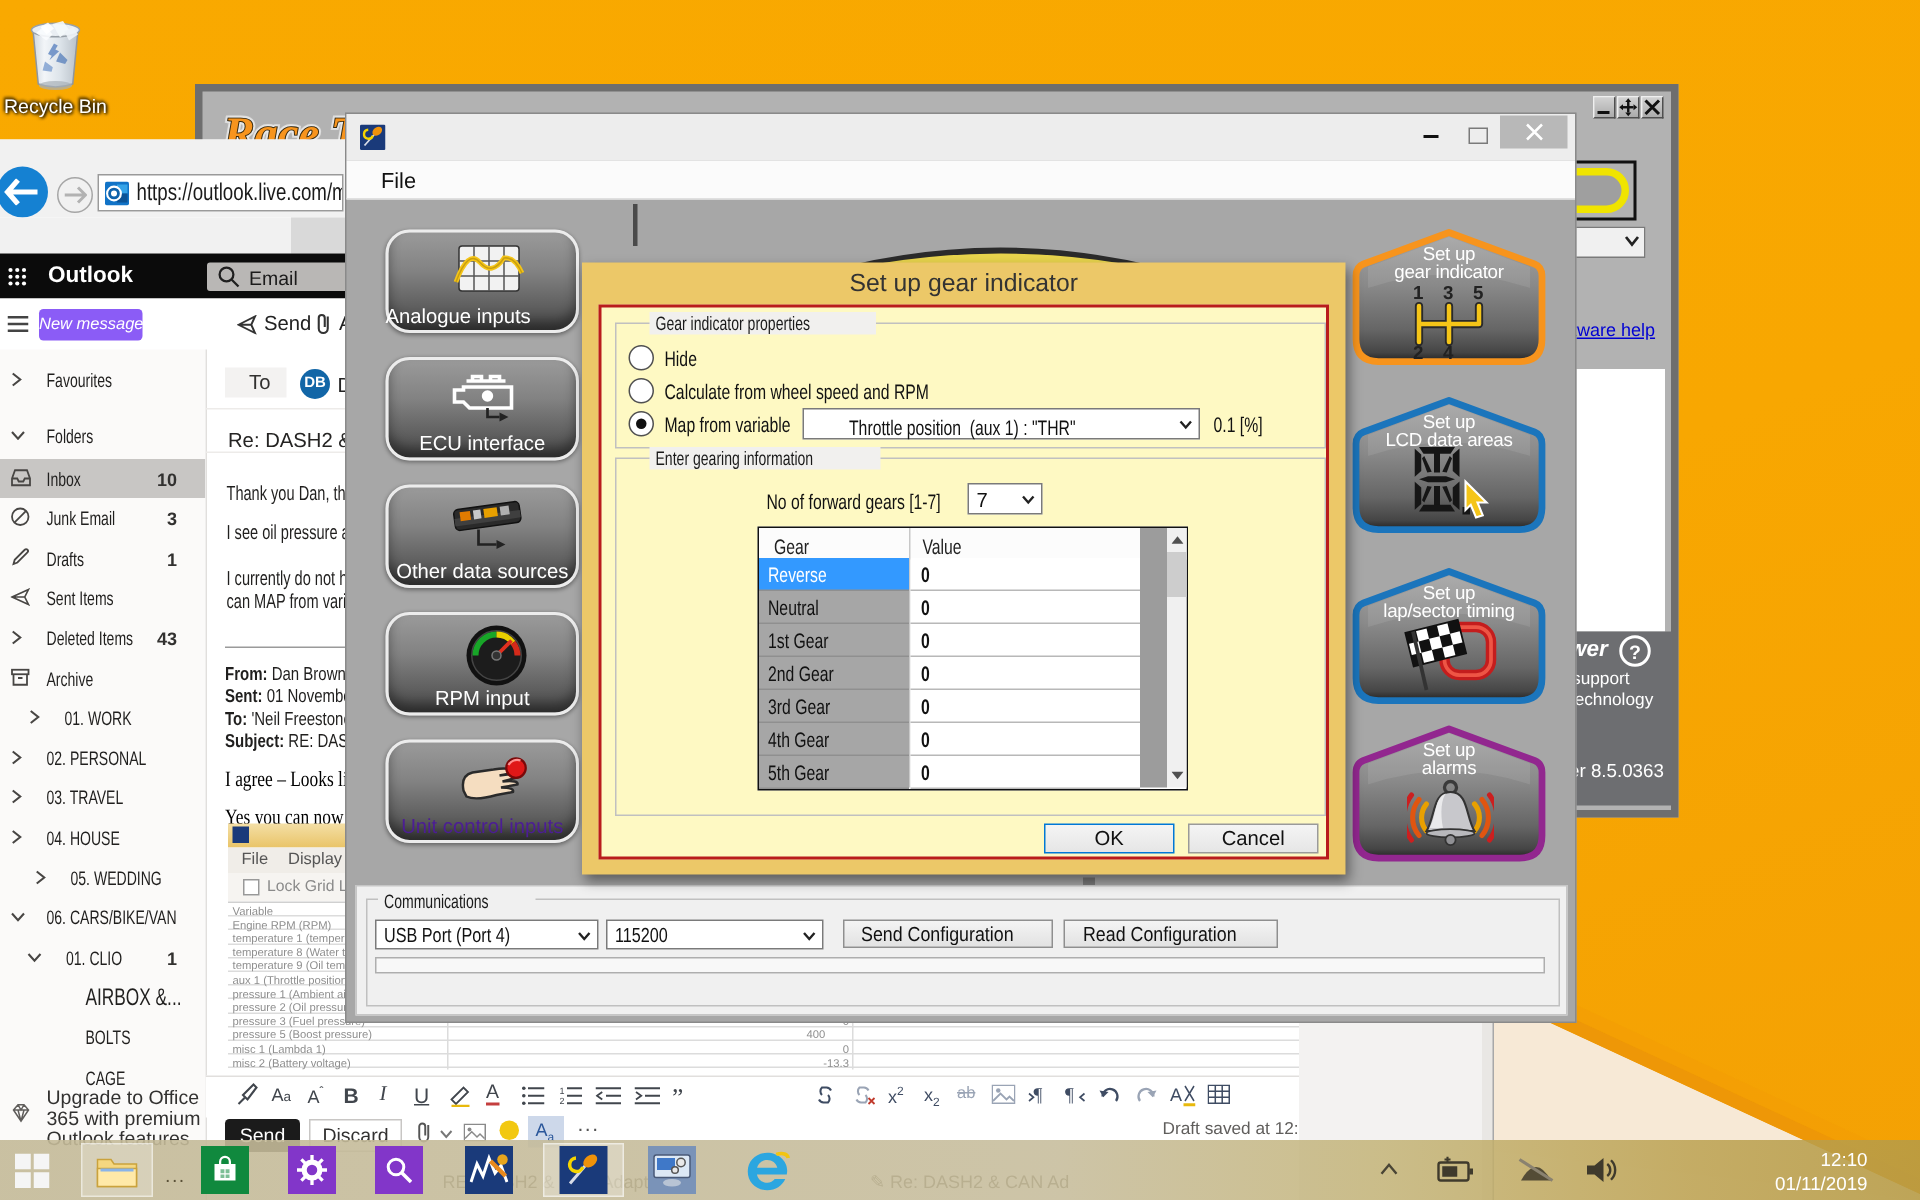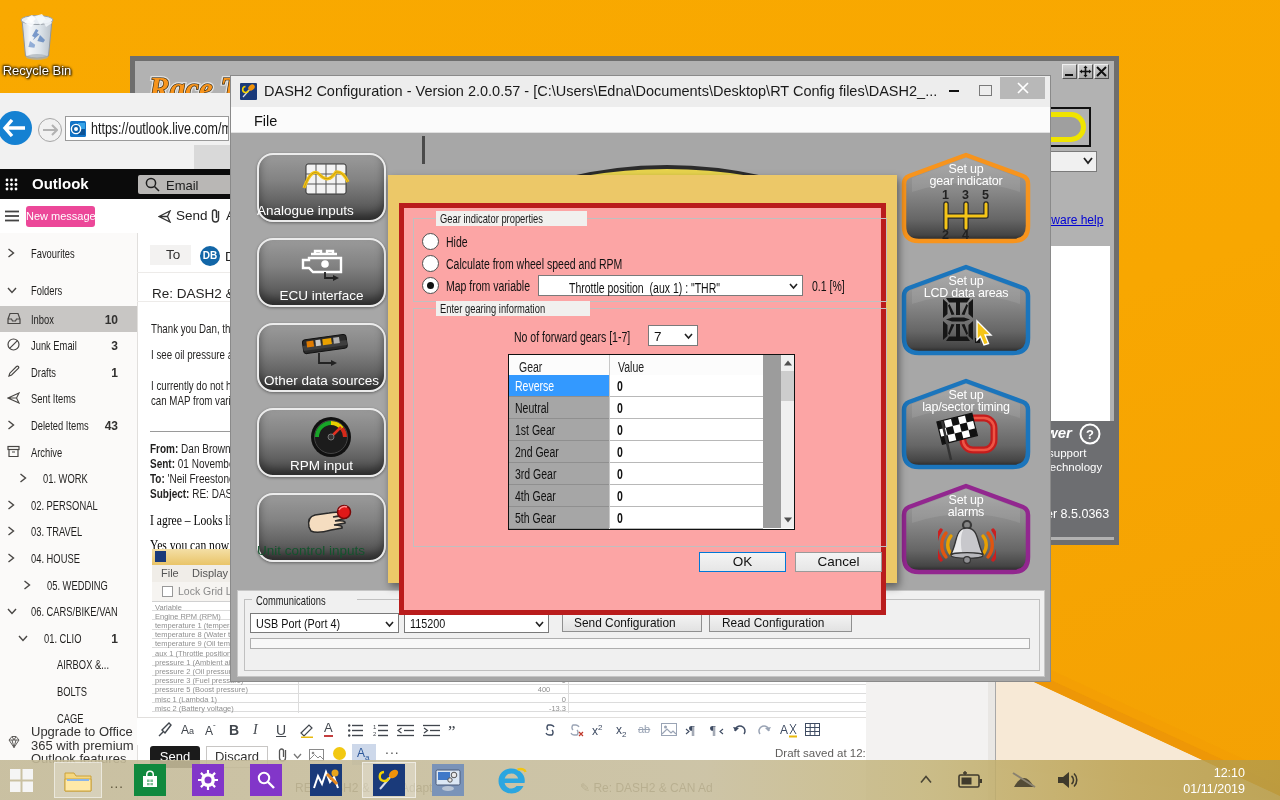--- a/index.html
+++ b/index.html
@@ -157,21 +157,21 @@
   </div>
 
   <div class="abs" style="left:0;top:106px;width:988px;height:34px;background:#fff;">
     <svg class="abs" style="left:5px;top:11px;" width="14" height="12">
         <g stroke="#444" stroke-width="1.8">
           <path d="M0,1.5 H14"></path>
           <path d="M0,6 H14"></path>
           <path d="M0,10.5 H14"></path>
         </g>
       </svg>
-    <div class="abs" style="left:26px;top:7px;width:69px;height:21px;background:#ec4899;border-radius:3px;color:#fff;font-size:11px;text-align:center;line-height:21px;white-space:nowrap;">New message</div>
+    <div class="abs" style="left:26px;top:7px;width:69px;height:21px;background:#8b5cf6;border-radius:3px;color:#fff;font-size:11px;text-align:center;line-height:21px;white-space:nowrap;font-style:italic;">New message</div>
     <svg class="abs" style="left:158px;top:11px;" width="14" height="13" viewBox="0 0 14 13">
         <path d="M1,6.5 L12,1 L9.5,6.5 L12,12 Z M1,6.5 L9.5,6.5" fill="none" stroke="#333" stroke-width="1.3"></path>
       </svg>
     <div class="abs" style="left:176px;top:9px;font-size:13.5px;color:#222;">Send</div>
     <svg class="abs" style="left:210px;top:9px;" width="11" height="16" viewBox="0 0 11 16">
         <path d="M8.5,3 V11 a3,3 0 0 1 -6,0 V4 a2,2 0 0 1 4,0 V10" fill="none" stroke="#333" stroke-width="1.4"></path>
       </svg>
     <div class="abs" style="left:226px;top:9px;font-size:13.5px;color:#222;">Atta</div>
   </div>
 
@@ -268,21 +268,21 @@
   <div class="abs" style="left:31px;top:6px;font-size:13px;color:#201f1e;white-space:nowrap;"><span class="nx7">06. CARS/BIKE/VAN</span></div>
   </div>
   <div class="abs" style="left:0;top:391.8px;width:137px;height:26.6px;">
   <svg class="abs" style="left:18px;top:10px;" width="10" height="7" viewBox="0 0 10 7">
           <path d="M1,1 L5,5.5 L9,1" fill="none" stroke="#484644" stroke-width="1.4"></path>
         </svg>
   <div class="abs" style="left:44px;top:6px;font-size:13px;color:#201f1e;white-space:nowrap;"><span class="nx7">01. CLIO</span></div>
   <div class="abs" style="right:19px;top:7px;font-size:12px;font-weight:600;color:#323130;">1</div>
   </div>
   <div class="abs" style="left:0;top:418.4px;width:137px;height:26.6px;">
-  <div class="abs" style="left:57px;top:6px;font-size:13px;color:#201f1e;white-space:nowrap;"><span class="nx7">AIRBOX &amp;...</span></div>
+  <div class="abs" style="left:57px;top:6px;font-size:16px;color:#201f1e;white-space:nowrap;"><span class="nx7">AIRBOX &amp;...</span></div>
   </div>
   <div class="abs" style="left:0;top:445px;width:137px;height:26.6px;">
   <div class="abs" style="left:57px;top:6px;font-size:13px;color:#201f1e;white-space:nowrap;"><span class="nx7">BOLTS</span></div>
   </div>
   <div class="abs" style="left:0;top:471.6px;width:137px;height:26.6px;">
   <div class="abs" style="left:57px;top:6px;font-size:13px;color:#201f1e;white-space:nowrap;"><span class="nx7">CAGE</span></div>
   </div>
   <svg class="abs" style="left:7px;top:502px;" width="14" height="14" viewBox="0 0 14 14">
         <path d="M2,5 L5,1.5 H9 L12,5 L7,12.5 Z M2,5 H12 M5,1.5 L7,5 L9,1.5 M7,12.5 L5,5 M7,12.5 L9,5" fill="none" stroke="#5f5d5b" stroke-width="1"></path>
       </svg>
@@ -480,21 +480,20 @@
 </div>
 
 <div id="dash" style="position:absolute;left:230px;top:75px;width:821px;height:607px;background:#a7a7a7;border:1px solid #8a8a8a;box-sizing:border-box;">
 <div class="abs" style="left:0;top:0;width:819px;height:31px;background:#ededed;"></div>
 <svg class="abs" style="left:9px;top:7px;" width="17" height="17" viewBox="0 0 17 17">
       <rect width="17" height="17" rx="1" fill="#1a3a7a"></rect>
       <path d="M3,14 L11,5" stroke="#d8dce8" stroke-width="1.2"></path>
       <ellipse cx="11.5" cy="4.5" rx="3.6" ry="2.6" transform="rotate(-40 11.5 4.5)" fill="#f0920a"></ellipse>
       <path d="M5.5,3.5 a3,3 0 1 0 3,4" fill="none" stroke="#f5d400" stroke-width="1.6"></path>
     </svg>
-<div class="abs" style="left:33px;top:7px;font-size:14.5px;color:#1a1a1a;white-space:nowrap;">DASH2 Configuration - Version 2.0.0.57 - [C:\Users\Edna\Documents\Desktop\RT Config files\DASH2_...</div>
 <div class="abs" style="left:718px;top:14px;width:10px;height:2px;background:#111;"></div>
 <div class="abs" style="left:748px;top:9px;width:11px;height:9px;border:1.5px solid #7a7a7a;"></div>
 <div class="abs" style="left:769px;top:1px;width:45px;height:22px;background:#b8b8b8;"></div>
 <svg class="abs" style="left:786px;top:6px;" width="12" height="12">
       <path d="M1,1 L11,11 M11,1 L1,11" stroke="#fff" stroke-width="1.7"></path>
     </svg>
 <div class="abs" style="left:0;top:31px;width:819px;height:26px;background:#fbfbfb;border-bottom:1px solid #e0e0e0;box-sizing:border-box;"></div>
 <div class="abs" style="left:23px;top:37px;font-size:14.5px;color:#111;">File</div>
 <div class="abs" style="left:191px;top:60px;width:2.5px;height:28px;background:#4a4a4a;"></div>
 <svg class="abs" style="left:325px;top:84px;" width="222" height="18" viewBox="0 0 222 18">
@@ -542,21 +541,21 @@
 <svg class="abs" style="left:78px;top:339px;" width="44" height="44" viewBox="0 0 44 44">
       <circle cx="22" cy="22" r="20" fill="#111"></circle>
       <circle cx="22" cy="22" r="16.5" fill="#1c1c1c" stroke="#444" stroke-width="1"></circle>
       <path d="M8,22 A14,14 0 0 1 22,8" fill="none" stroke="#18a528" stroke-width="4"></path>
       <path d="M22,8 A14,14 0 0 1 33,13.5" fill="none" stroke="#e8d000" stroke-width="4"></path>
       <path d="M33,13.5 A14,14 0 0 1 36,22" fill="none" stroke="#d42a1a" stroke-width="4"></path>
       <path d="M22,22 L32,12" stroke="#e03020" stroke-width="2.5"></path>
       <circle cx="22" cy="22" r="3" fill="#333" stroke="#777"></circle>
     </svg>
 <div class="abs" style="left:26px;top:417px;width:129px;height:69px;border-radius:16px;border:2.5px solid #ececec;background:linear-gradient(180deg,#9a9a9a 0%,#828282 40%,#636363 72%,#474747 100%);box-shadow:inset 0 -6px 8px rgba(0,0,0,.4),0 1px 3px rgba(0,0,0,.4);box-sizing:border-box;"></div>
-<div class="abs" style="left:26px;top:467px;width:129px;text-align:left;color:#14532d;font-size:13.5px;">Unit control inputs</div>
+<div class="abs" style="left:26px;top:467px;width:129px;text-align:center;color:#4c1d95;font-size:13.5px;">Unit control inputs</div>
 <svg class="abs" style="left:72px;top:425px;" width="50" height="40" viewBox="0 0 50 40">
       <g fill="#f5ddc0" stroke="#2a2a2a" stroke-width="1.6">
         <path d="M6,26 Q4,16 12,14 L26,12 Q38,10 40,14 L30,16 Q42,14 43,17 L32,20 Q43,19 42,22 L31,24 Q40,24 39,27 L28,29 Q14,33 8,30 Z"></path>
       </g>
       <circle cx="41" cy="11" r="6.5" fill="#e01818" stroke="#7a0808" stroke-width="1.5"></circle>
       <path d="M36,9 a6.5,6.5 0 0 1 8,-3" fill="none" stroke="#ff9090" stroke-width="1.5"></path>
     </svg>
 <svg class="abs" style="left:670px;top:76px;" width="130" height="92" viewBox="0 0 130 92">
 <defs>
         <linearGradient id="hx76" x1="0" y1="0" x2="0" y2="1">
@@ -694,21 +693,22 @@
       <span class="cv"><span class="nx">115200</span></span>
       <svg class="abs" style="right:4px;top:7px;" width="9" height="7">
         <path d="M1,1 L4.5,5 L8,1" fill="none" stroke="#222" stroke-width="1.6"></path>
       </svg>
     </div>
 <div class="wbtn" style="left:331px;top:537px;width:140px;line-height:17px;"><span class="nx" style="transform:scaleX(.88);">Send Configuration</span></div>
 <div class="wbtn" style="left:478px;top:537px;width:143px;line-height:17px;"><span class="nx" style="transform:scaleX(.88);">Read Configuration</span></div>
 <div class="abs" style="left:19px;top:562px;width:780px;height:11px;background:#f8f8f8;border:1px solid #aeaeae;box-sizing:border-box;"></div>
 </div>
 <div id="dlg" style="position:absolute;left:388px;top:175px;width:509px;height:408px;background:#ecc868;box-shadow:2px 4px 8px rgba(0,0,0,.45);">
-<div class="abs" style="left:11px;top:28px;width:487px;height:412px;background:#fca5a5;border:5px solid #b91c1c;box-sizing:border-box;">
+<div class="abs" style="left:0;top:5px;width:509px;text-align:center;font-size:16.5px;color:#333;">Set up gear indicator</div>
+<div class="abs" style="left:11px;top:28px;width:487px;height:370px;background:#fef9c3;border:2px solid #b91c1c;box-sizing:border-box;">
 <div class="abs" style="left:9px;top:10px;width:472px;height:82px;border:1px solid #c0c0c0;"></div>
 <div class="abs" style="left:32px;top:3px;background:#f1f0ee;padding:0 4px;font-size:13px;color:#1a1a1a;"><span class="nx7">Gear indicator properties</span></div>
 <div class="radio" style="left:18px;top:25px;"></div>
       <div class="dtext" style="left:42px;top:26px;">Hide</div>
 <div class="radio" style="left:18px;top:47px;"></div>
       <div class="dtext" style="left:42px;top:48px;">Calculate from wheel speed and RPM</div>
 <div class="radio sel" style="left:18px;top:69px;"></div>
       <div class="dtext" style="left:42px;top:70px;">Map from variable</div>
 <div class="combo" style="left:134px;top:67px;width:265px;height:21px;">
         <span class="abs dtext" style="left:30px;top:3.5px;">Throttle position&nbsp; (aux 1) : "THR"</span>

